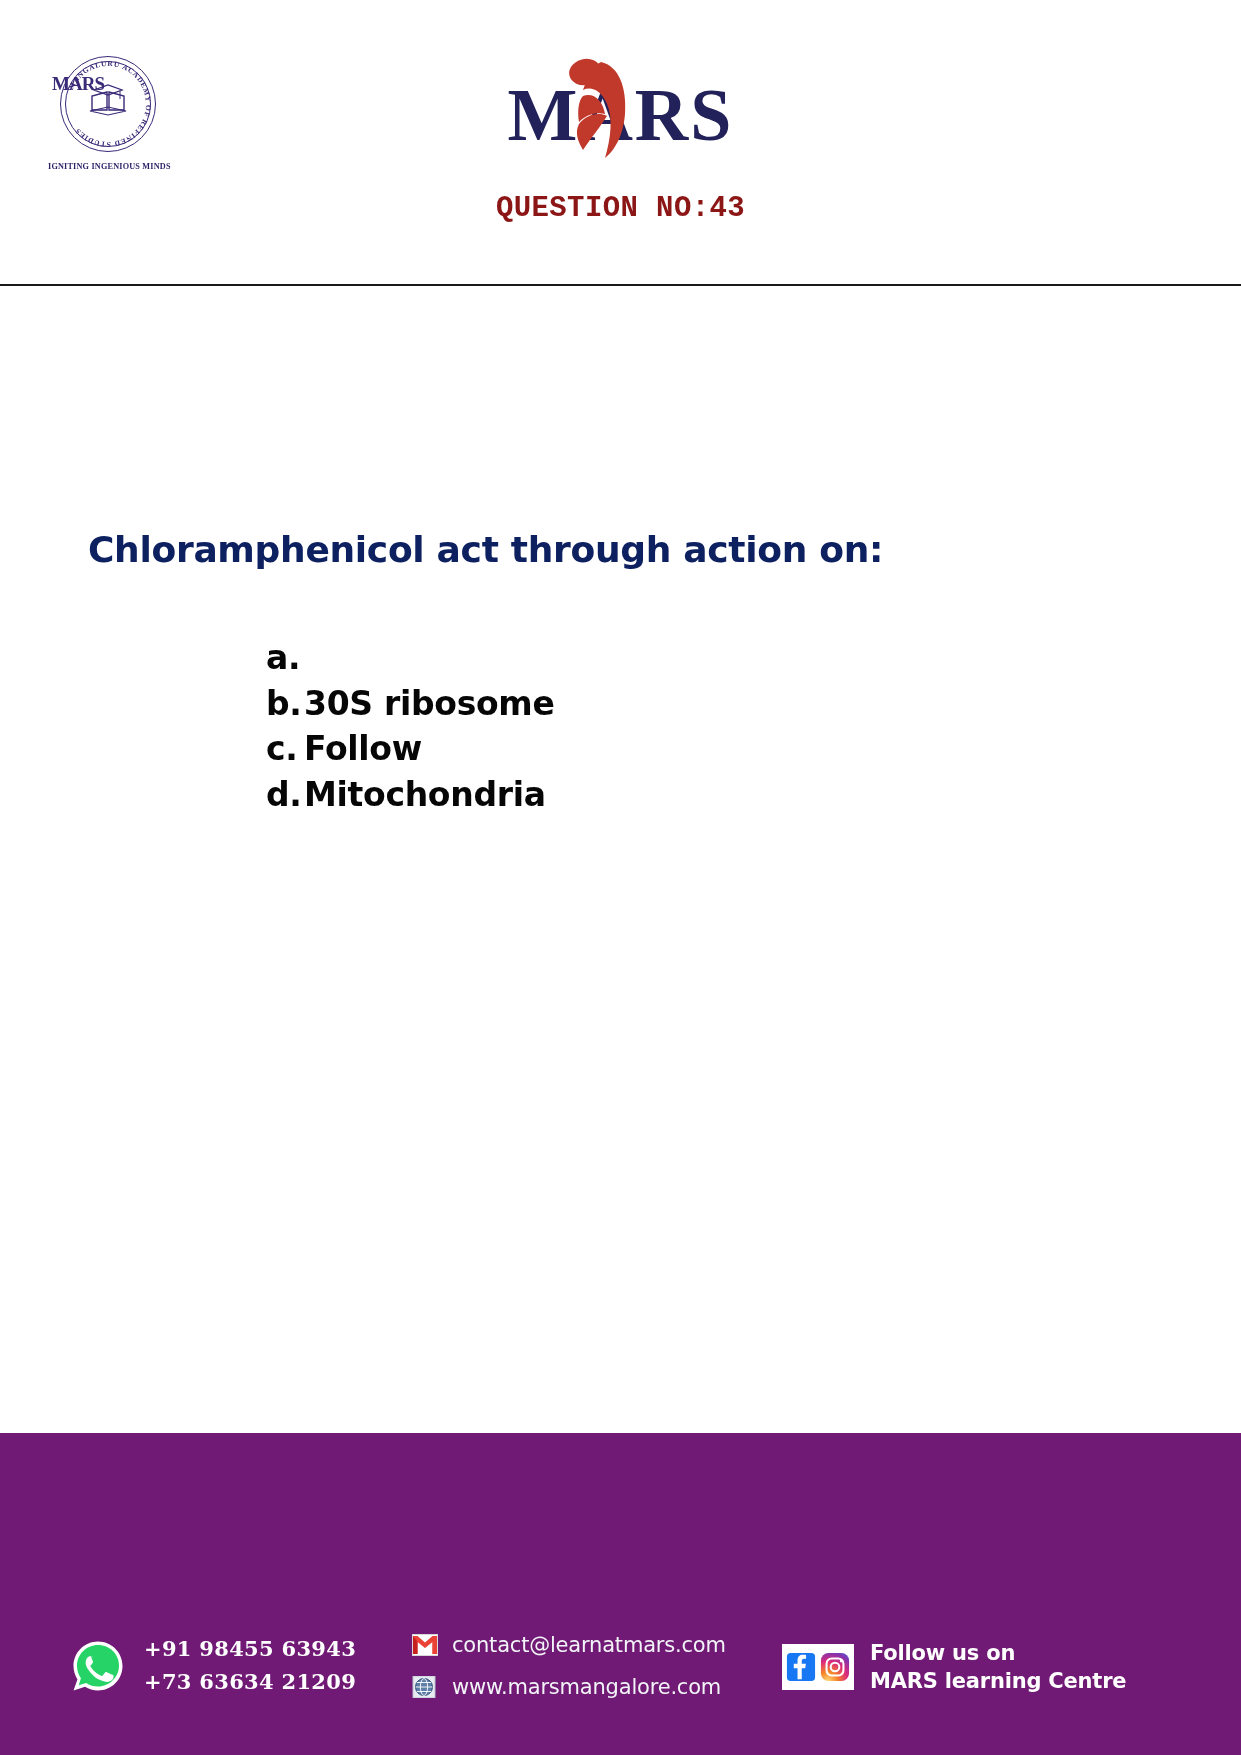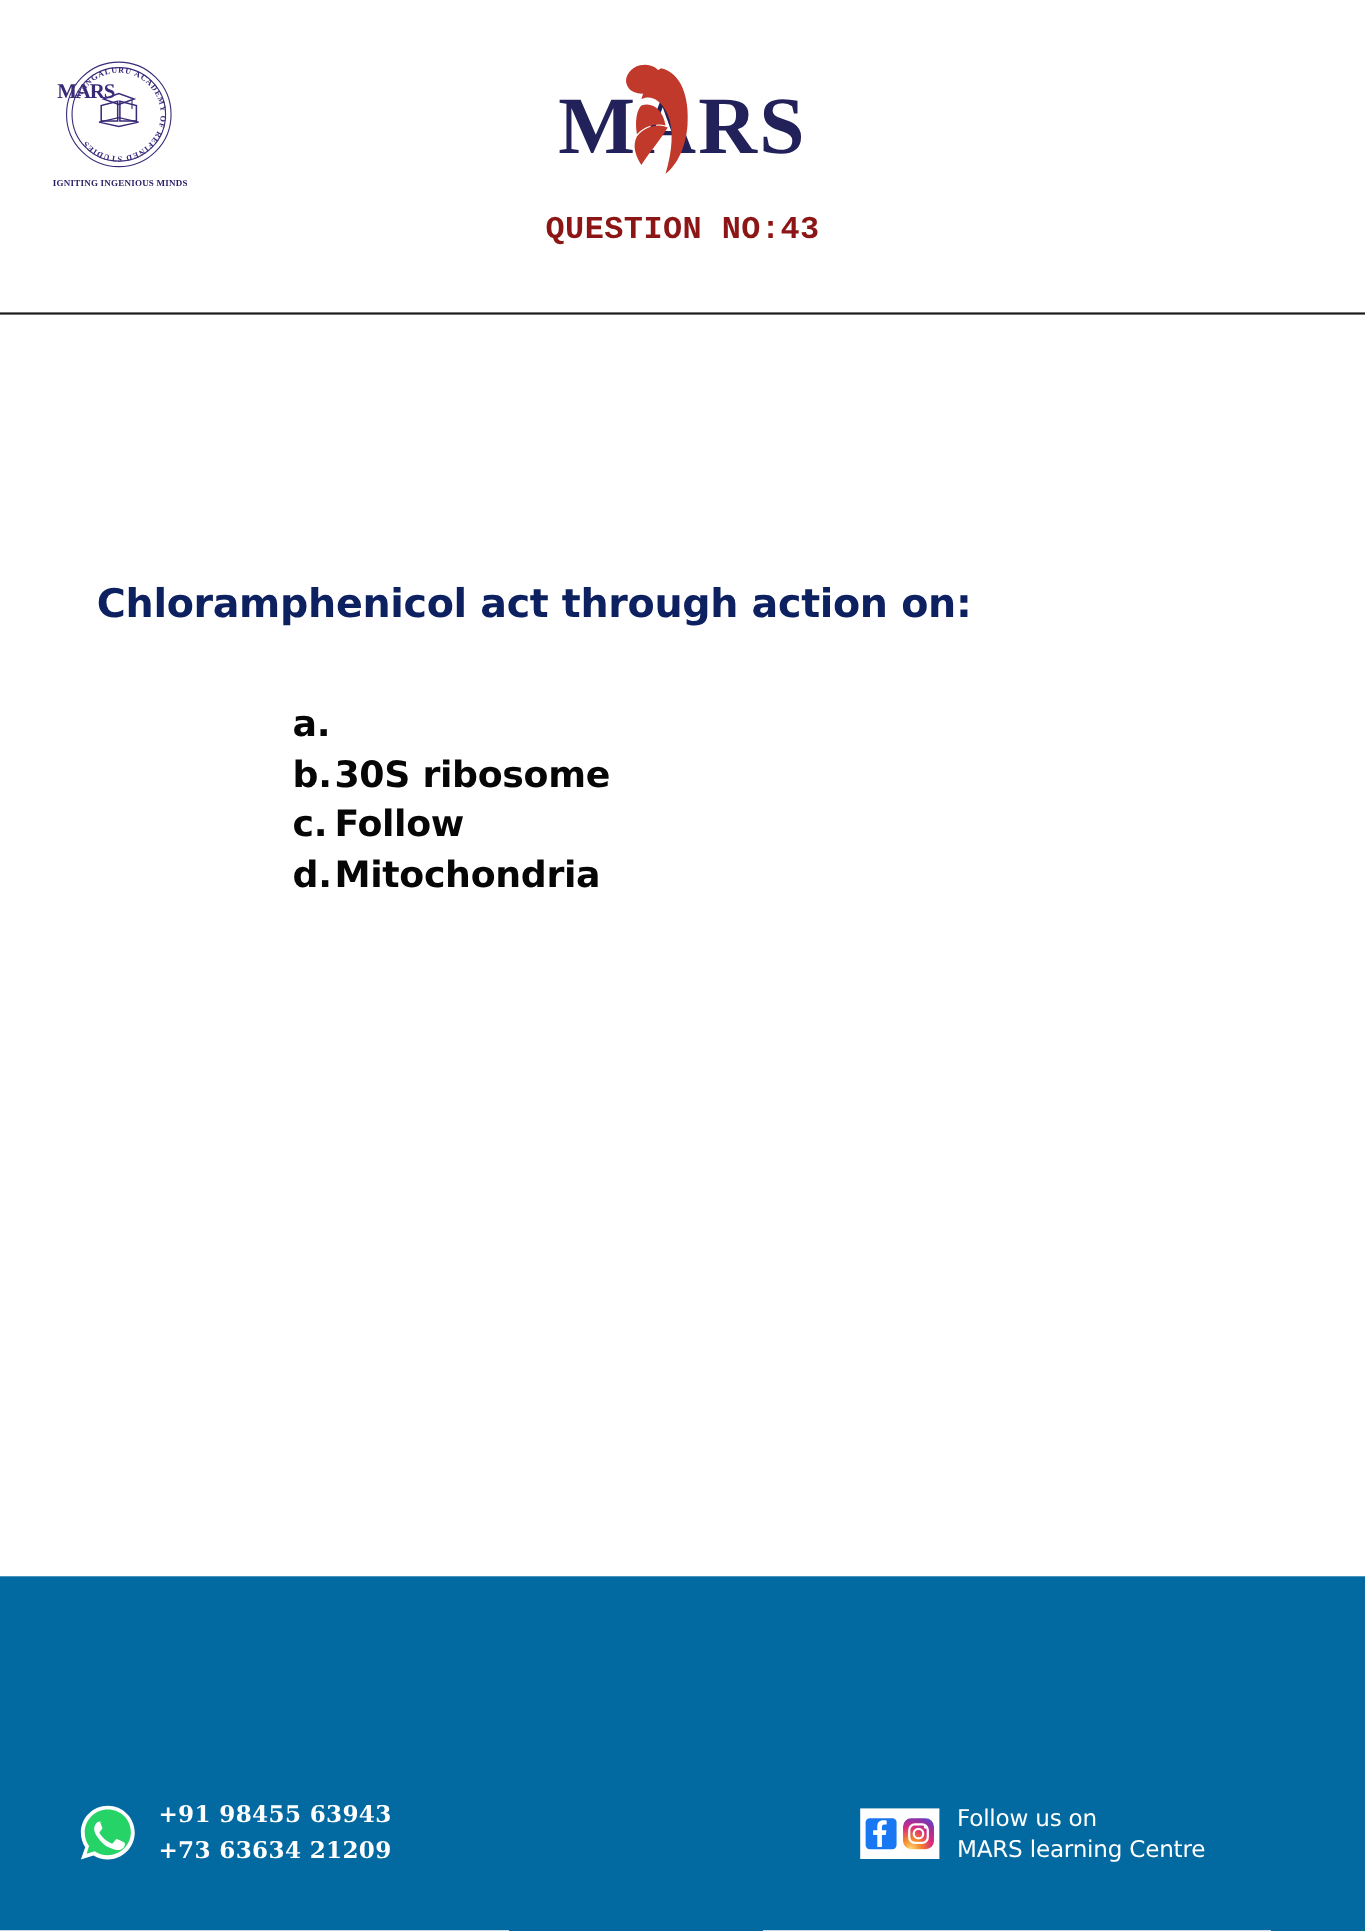--- a/index.html
+++ b/index.html
@@ -170,21 +170,21 @@
   }
   .option-text { white-space: nowrap; }
 
   
   .footer {
     position: absolute;
     left: 0;
     bottom: 0;
     width: 1241px;
     height: 322px;
-    background: #0369a1;
+    background: #701a75;
   }
   .footer-row {
     position: absolute;
     left: 0;
     bottom: 0;
     width: 100%;
     height: 150px;
     display: flex;
     align-items: center;
   }
@@ -236,21 +236,21 @@
     background: #ffffff;
     display: flex;
     align-items: center;
     justify-content: center;
     gap: 4px;
   }
   .fb-icon, .ig-icon { width: 30px; height: 30px; }
   .follow {
     color: #ffffff;
     font-family: "DejaVu Sans", sans-serif;
-    font-weight: normal;
+    font-weight: bold;
     font-size: 21px;
     line-height: 1.35;
     letter-spacing: -0.2px;
   }
 </style>
 </head>
 <body>
 
 <div class="page">
 
@@ -323,20 +323,40 @@
           <path d="M32 4 C16.5 4 4 16.5 4 32 c0 5.6 1.7 10.9 4.5 15.3 L4 60 l13.2-4.3 C21.5 58.4 26.6 60 32 60 c15.5 0 28-12.5 28-28 S47.5 4 32 4 Z" fill="#ffffff"></path>
           <path d="M32 8 C18.7 8 8 18.7 8 32 c0 5.2 1.7 10.1 4.5 14 L10 54 l8.4-2.6 c3.9 2.6 8.6 4.1 13.6 4.1 13.3 0 24-10.7 24-24 S45.3 8 32 8 Z" fill="#25D366"></path>
           <path d="M24.5 20.5 c-.8-1.8-1.6-1.8-2.4-1.9 h-2 c-.7 0-1.8.3-2.7 1.3 -.9 1-3.5 3.4-3.5 8.3 s3.6 9.6 4.1 10.3 c.5.7 7 11.2 17.3 15.2 8.5 3.4 10.3 2.7 12.1 2.5 1.8-.2 5.9-2.4 6.7-4.7.8-2.3.8-4.3.6-4.7-.3-.4-1-.7-2.1-1.2 -1.1-.6-6.6-3.3-7.7-3.6 -1-.4-1.8-.6-2.5.5 -.7 1.1-2.9 3.6-3.5 4.4 -.6.7-1.3.8-2.4.3 -1.1-.6-4.7-1.7-9-5.6 -3.3-3-5.6-6.6-6.2-7.7 -.6-1.1-.1-1.7.5-2.3 .5-.5 1.1-1.3 1.7-2 .5-.7.7-1.1 1.1-1.9.4-.7.2-1.4-.1-2 -.3-.6-2.4-6-3.4-8.2z" fill="#ffffff" transform="scale(0.78) translate(9,8)"></path>
         </svg>
         <div class="phones">
           <div>+91 98455 63943</div>
           <div>+73 63634 21209</div>
         </div>
       </div>
 
+      <div class="col-contact">
+        <div class="contact-line">
+          <svg class="mini-icon" viewBox="0 0 26 22">
+            <rect x="0.5" y="0.5" width="25" height="21" fill="#ffffff" stroke="#d8d8d8"></rect>
+            <path d="M1 2 L1 20 L5.5 20 L5.5 8 L13 14 L20.5 8 L20.5 20 L25 20 L25 2 L20.5 2 L13 8.5 L5.5 2 Z" fill="#EA4335"></path>
+            <path d="M1 2 L1 20 L5.5 20 L5.5 8 Z" fill="#C5221F"></path>
+            <path d="M20.5 8 L20.5 20 L25 20 L25 2 Z" fill="#EA4335"></path>
+          </svg>
+          <span>contact@learnatmars.com</span>
+        </div>
+        <div class="contact-line">
+          <svg class="mini-icon" viewBox="0 0 26 22">
+            <rect x="1" y="0" width="22" height="22" fill="#e8ecf2" stroke="#b8c2cf"></rect>
+            <circle cx="12" cy="11" r="8.5" fill="#5d7fa8" stroke="#2f4f73"></circle>
+            <ellipse cx="12" cy="11" rx="3.6" ry="8.5" fill="none" stroke="#ffffff" stroke-width="0.9"></ellipse>
+            <path d="M3.5 11 H20.5 M5 6.5 H19 M5 15.5 H19" stroke="#ffffff" stroke-width="0.9" fill="none"></path>
+          </svg>
+          <span>www.marsmangalore.com</span>
+        </div>
+      </div>
 
       <div class="col-social">
         <div class="social-box">
           <svg class="fb-icon" viewBox="0 0 32 32">
             <rect x="1" y="1" width="30" height="30" rx="4" fill="#1877F2"></rect>
             <path d="M20.5 17.2 l.7-4.6 h-4.4 V9.6 c0-1.3.6-2.5 2.6-2.5 h2 V3.2 S19.6 3 18 3 c-3.5 0-5.7 2.1-5.7 5.9 v3.7 H8.3 v4.6 h4 V29 h4.5 V17.2 Z" fill="#ffffff"></path>
           </svg>
           <svg class="ig-icon" viewBox="0 0 32 32">
             <defs>
               <radialGradient id="iggrad" cx="25%" cy="100%" r="120%">

